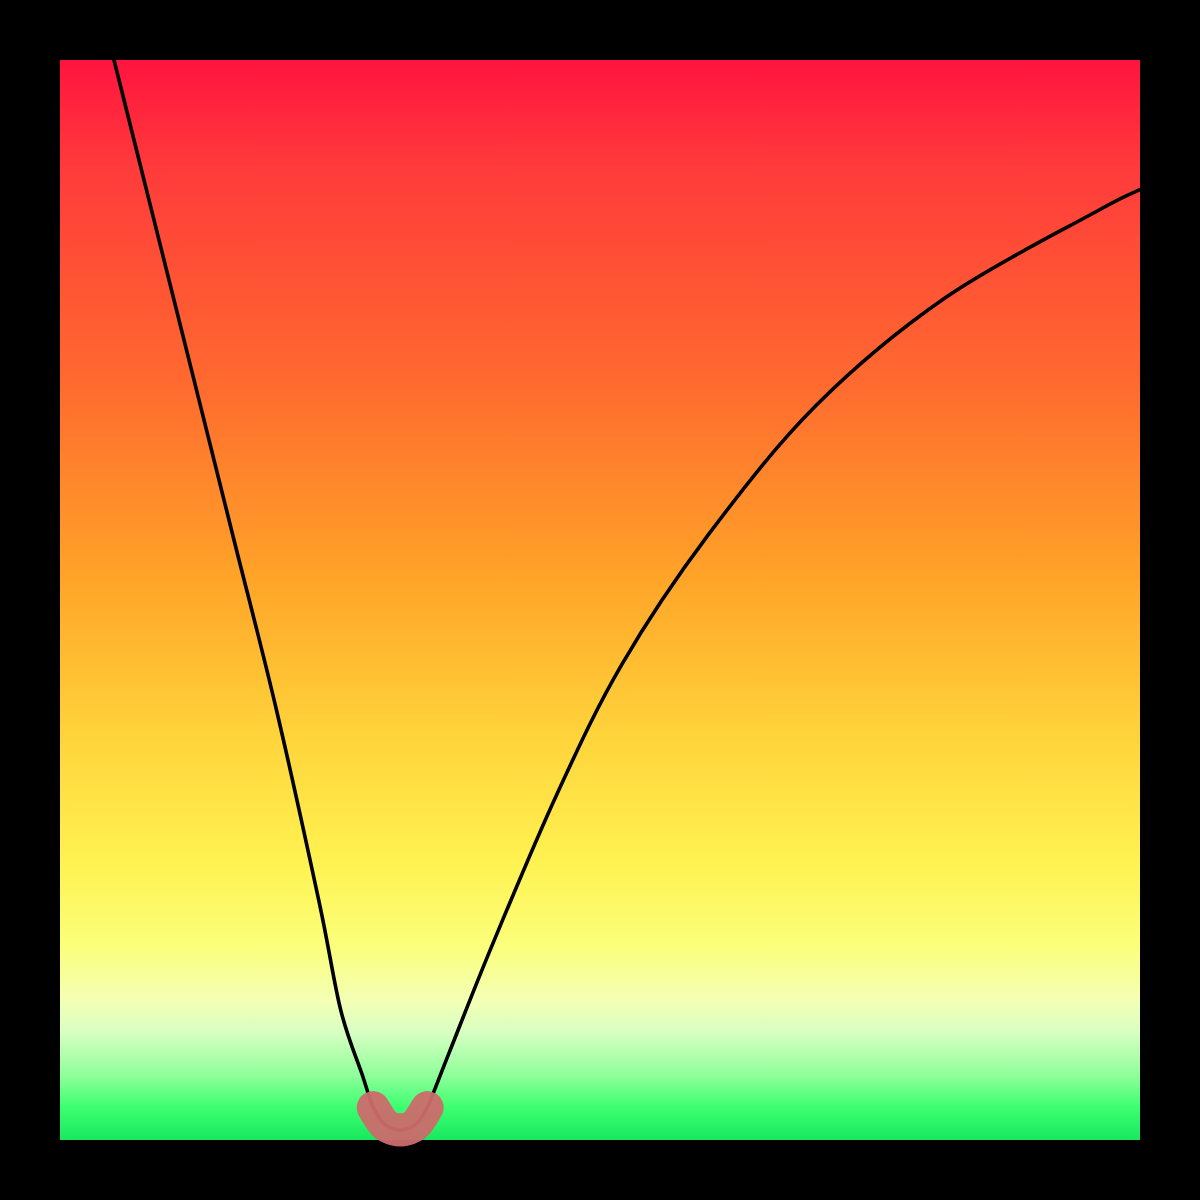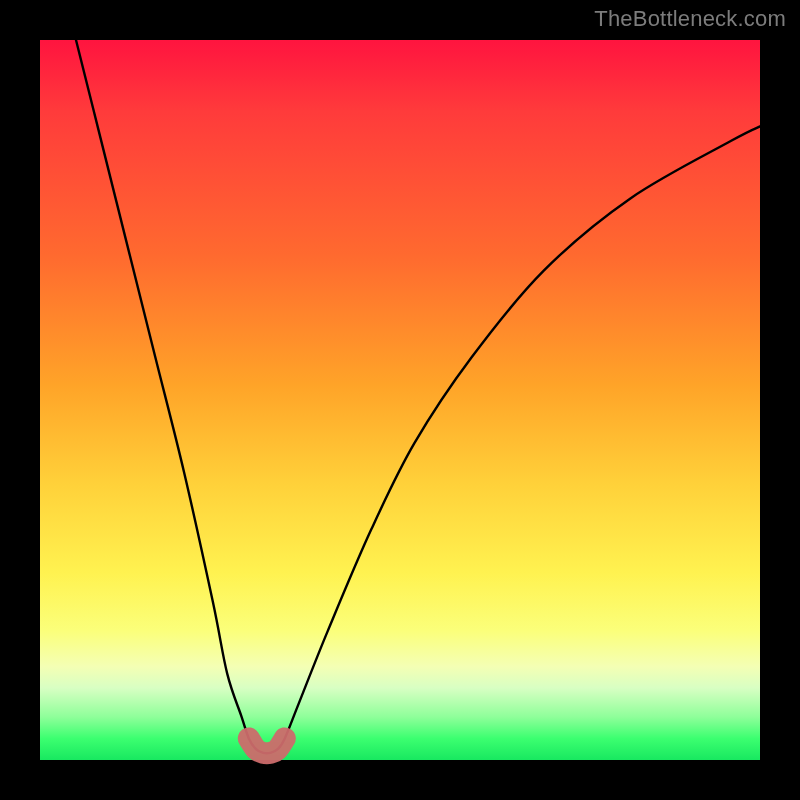--- a/index.html
+++ b/index.html
@@ -59,21 +59,20 @@
     width: 720px;
     height: 720px;
     overflow: visible;
   }
 </style>
 </head>
 <body>
 
 <div class="frame">
 
-  <div class="watermark">TheBottleneck.com</div>
 
   <div class="plot">
     <svg class="curve" viewBox="0 0 720 720" preserveAspectRatio="none">
       <path id="curve-path" fill="none" stroke="#000" stroke-width="2.4" stroke-linecap="round" stroke-linejoin="round" d="M 36.00 0.00 C 39.60 14.40, 49.20 52.80, 57.60 86.40 C 66.00 120.00, 76.80 163.20, 86.40 201.60 C 96.00 240.00, 105.60 278.40, 115.20 316.80 C 124.80 355.20, 134.40 391.20, 144.00 432.00 C 153.60 472.80, 165.60 528.00, 172.80 561.60 C 180.00 595.20, 182.40 614.40, 187.20 633.60 C 192.00 652.80, 198.00 666.00, 201.60 676.80 C 205.20 687.60, 206.40 693.00, 208.80 698.40 C 211.20 703.80, 213.60 706.80, 216.00 709.20 C 218.40 711.60, 220.80 712.20, 223.20 712.80 C 225.60 713.40, 228.00 713.40, 230.40 712.80 C 232.80 712.20, 235.20 711.60, 237.60 709.20 C 240.00 706.80, 241.20 706.20, 244.80 698.40 C 248.40 690.60, 252.00 680.40, 259.20 662.40 C 266.40 644.40, 276.00 619.20, 288.00 590.40 C 300.00 561.60, 316.80 520.80, 331.20 489.60 C 345.60 458.40, 357.60 432.00, 374.40 403.20 C 391.20 374.40, 410.40 345.60, 432.00 316.80 C 453.60 288.00, 477.60 256.80, 504.00 230.40 C 530.40 204.00, 559.20 180.00, 590.40 158.40 C 621.60 136.80, 669.60 112.80, 691.20 100.80 C 712.80 88.80, 715.20 88.80, 720.00 86.40"></path>
       <path id="marker-path" fill="none" stroke="#cc6b6b" stroke-width="22" stroke-linecap="round" stroke-linejoin="round" opacity="0.95" d="M 208.80 698.40 C 210.00 700.20, 213.60 706.80, 216.00 709.20 C 218.40 711.60, 220.80 712.20, 223.20 712.80 C 225.60 713.40, 228.00 713.40, 230.40 712.80 C 232.80 712.20, 235.20 711.60, 237.60 709.20 C 240.00 706.80, 243.60 700.20, 244.80 698.40"></path>
     </svg>
   </div>
 
 </div>
 

